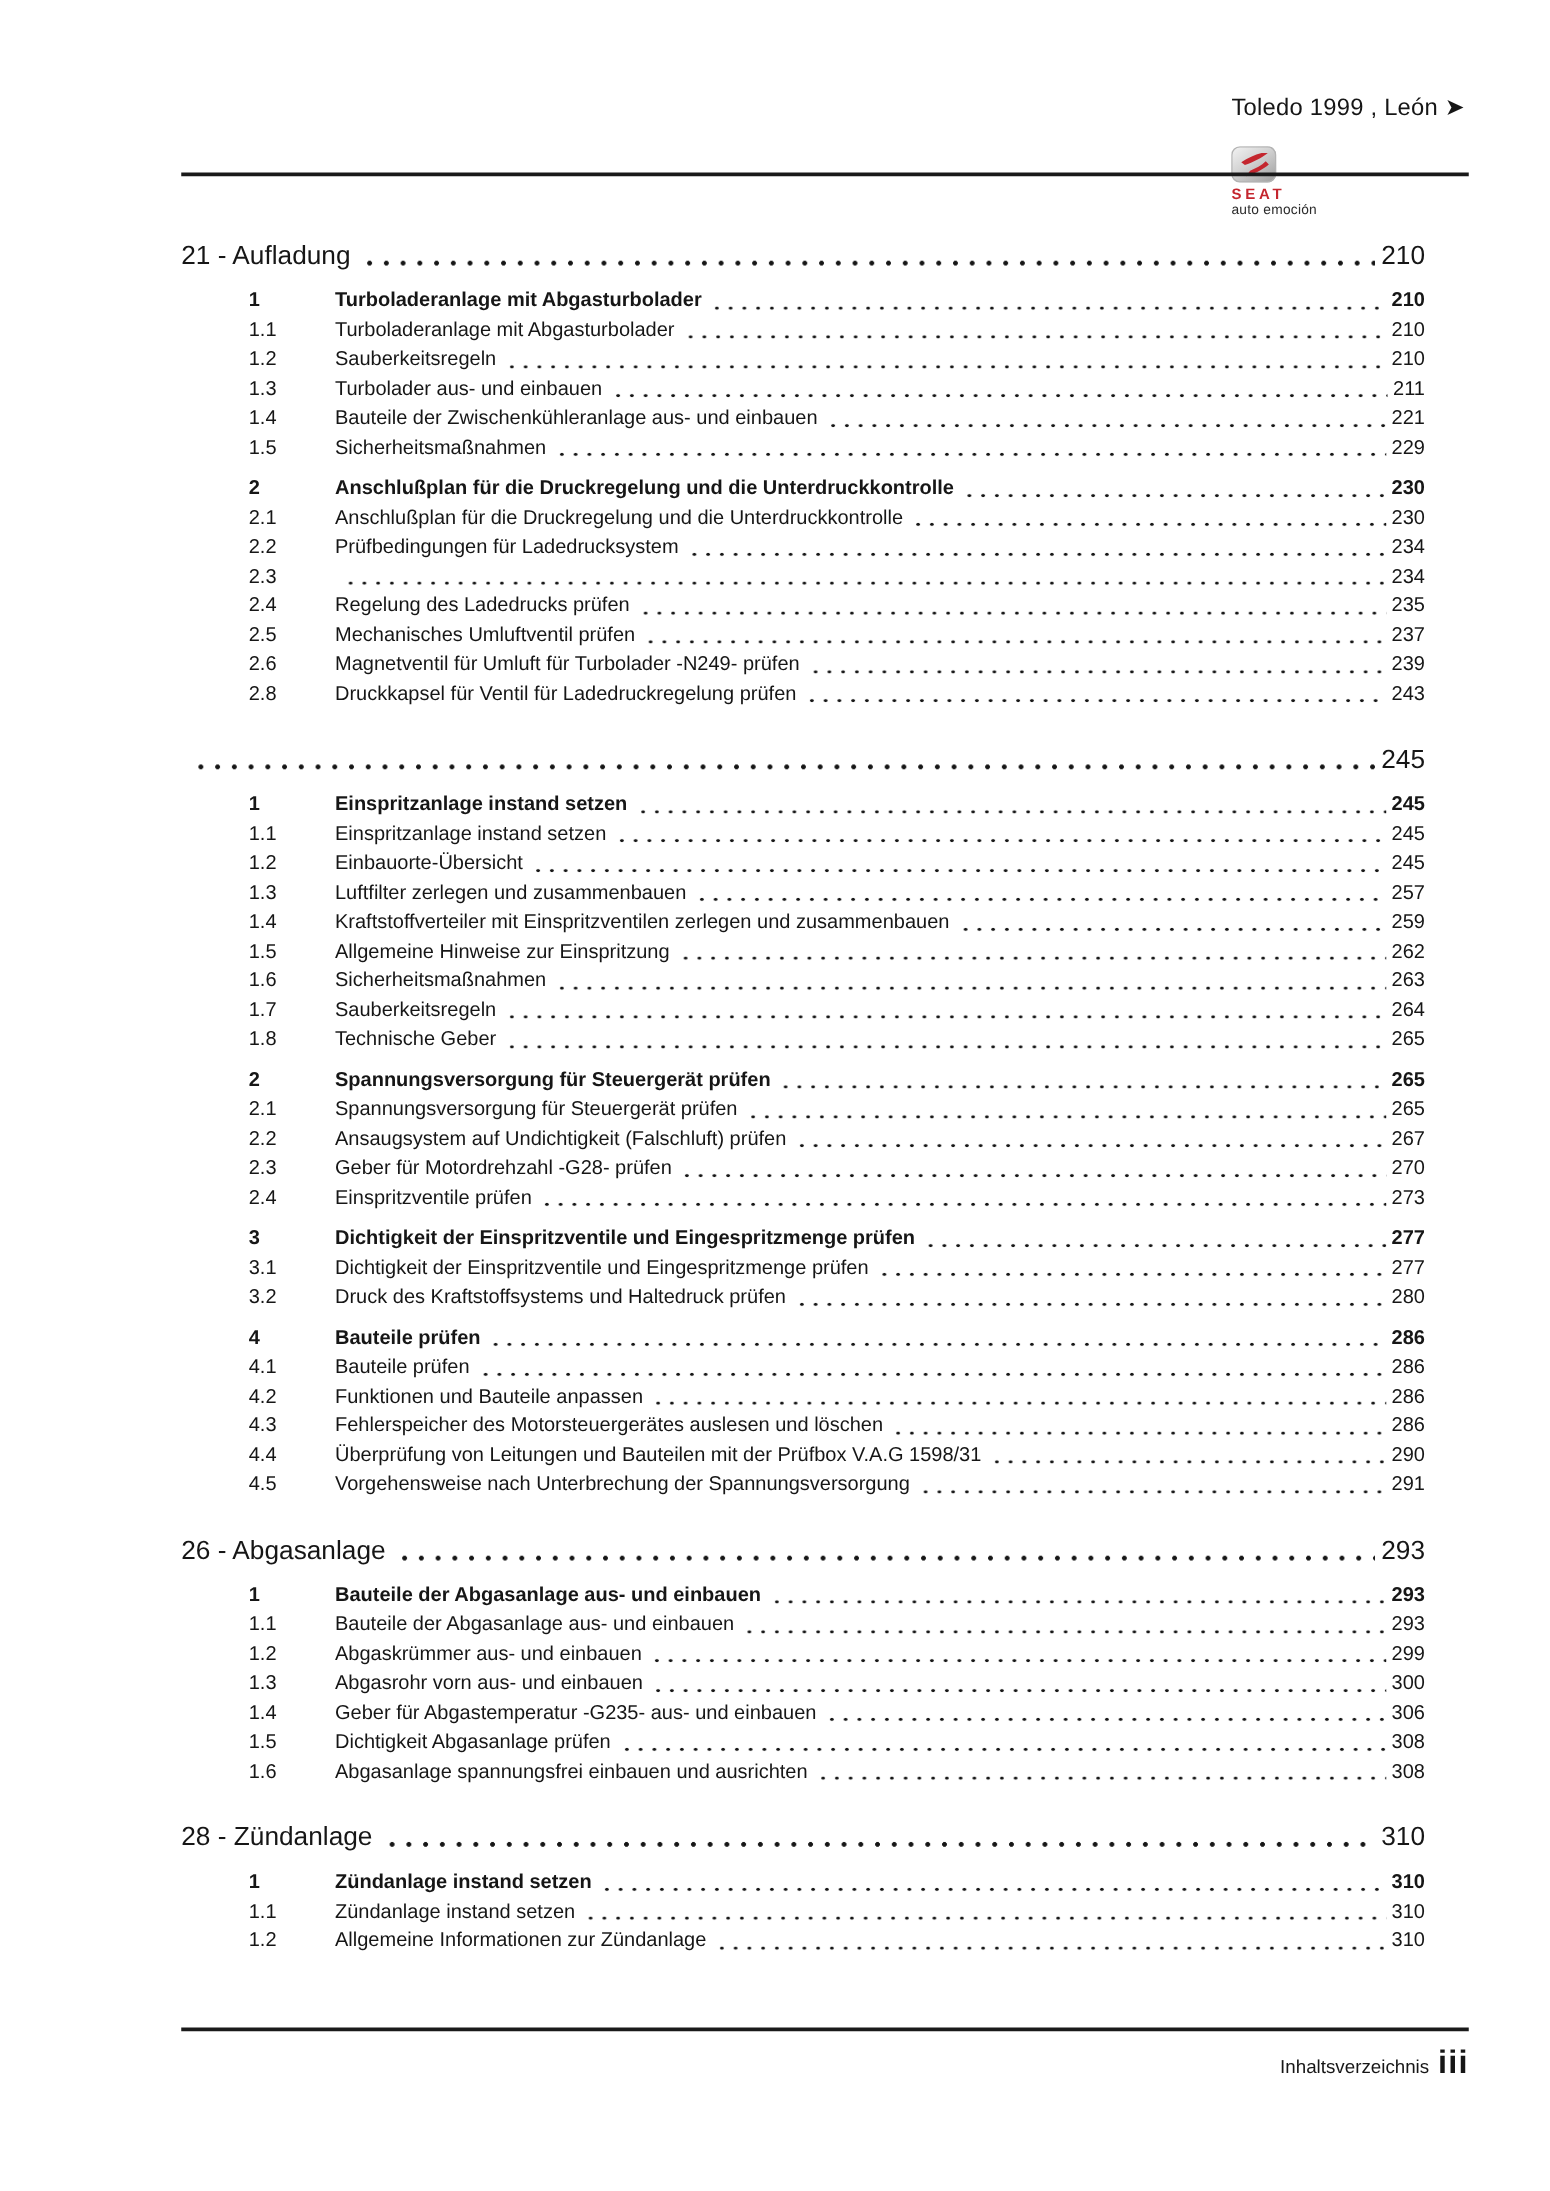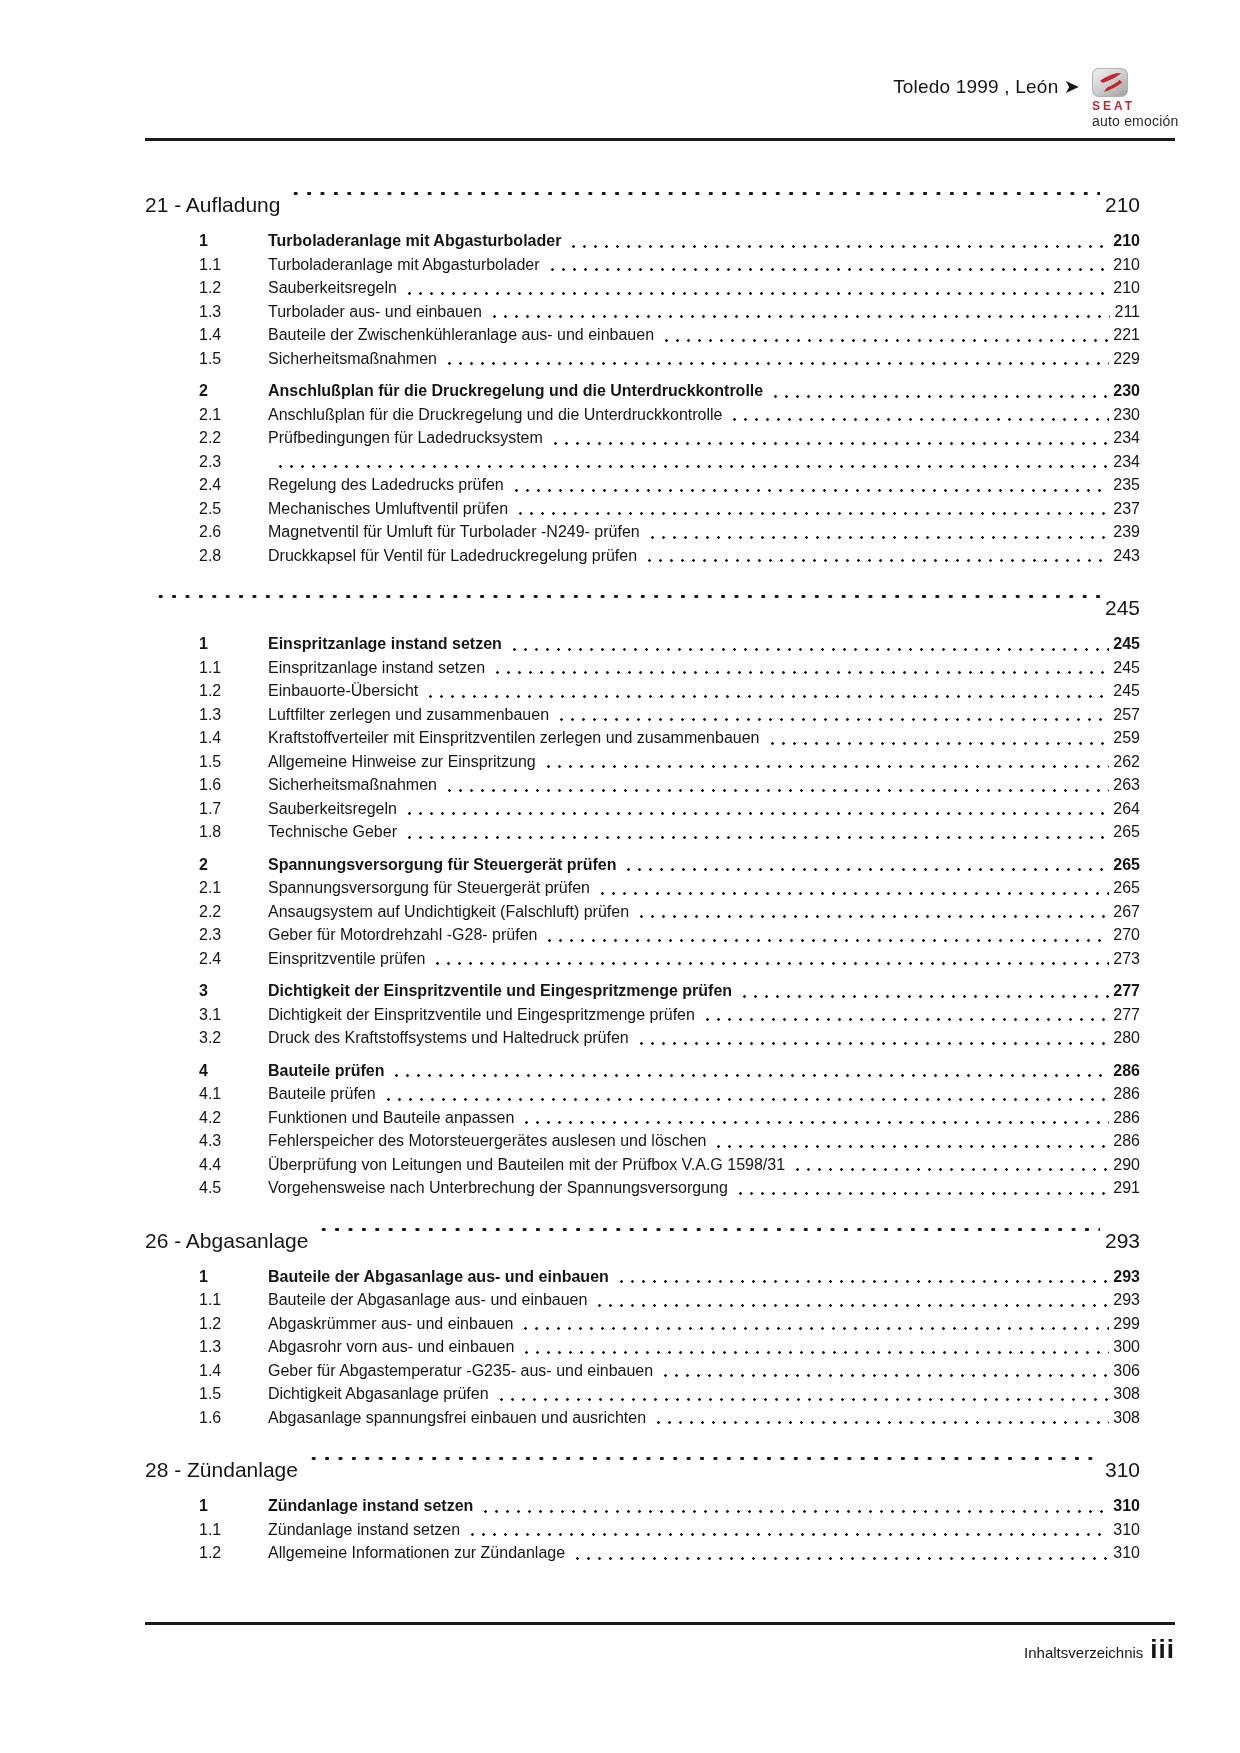--- a/index.html
+++ b/index.html
@@ -2,41 +2,41 @@
 <html><head>
 <meta charset="utf-8">
 <style>
   html,body { margin:0; padding:0; background:#ffffff; }
   .page {
     position:relative; width:1240px; height:1753px; background:#ffffff;
     font-family:"Liberation Sans", sans-serif; color:#161616; overflow:hidden;
   }
 
   
-  .header { position:absolute; top:74px; right:68px; display:flex; align-items:flex-start; gap:12px; }
+  .header { position:absolute; top:74px; right:68px; display:flex; align-items:flex-start; gap:24px;flex-direction:column; }
   .header-text { text-align:right; font-size:19px; line-height:25px; letter-spacing:0.2px; white-space:nowrap; }
   .logo { width:80px; display:flex; flex-direction:column; align-items:flex-start; margin-top:-6px; }
   .badge {
     width:36px; height:29px; border-radius:7px;
     background:linear-gradient(145deg,#f4f4f4 0%,#d2d2d2 45%,#9d9d9d 100%);
     box-shadow: inset 0 0 0 1px #b3b3b3;
     display:flex; align-items:center; justify-content:center;
   }
   .brand { font-size:12px; font-weight:bold; letter-spacing:3px; margin-top:2px; color:#c4262e; }
-  .tagline { font-size:14px; color:#2b2b2b; margin-top:0px; letter-spacing:0.2px; white-space:nowrap; }
+  .tagline { font-size:11px; color:#2b2b2b; margin-top:0px; letter-spacing:0.2px; white-space:nowrap; }
 
   .rule { position:absolute; left:145px; width:1030px; height:3px; background:#1a1a1a; }
   .header-rule { top:138px; }
 
   
   .toc { position:absolute; top:190px; left:145px; width:995px; }
   .section { margin-top:26px; }
   .section:first-child { margin-top:0; }
 
-  .sec-row { display:flex; font-size:21px; line-height:30px; white-space:nowrap; }
+  .sec-row { display:flex; align-items:flex-end; font-size:21px; line-height:30px; white-space:nowrap; }
   .sec-leader {
     flex:1; height:7px; margin:0 5px 6px 9px;
     background-image:radial-gradient(circle,#161616 1.7px,transparent 2.0px);
     background-size:13.4px 7px; background-repeat:repeat-x; background-position:left bottom;
   }
 
   .item { display:flex; align-items:flex-end; font-size:16px; line-height:23.5px; white-space:nowrap; padding-left:54px; }
   .item.bold { font-weight:bold; margin-top:9px; }
   .item .num { flex:none; width:69px; }
   .item-leader {

